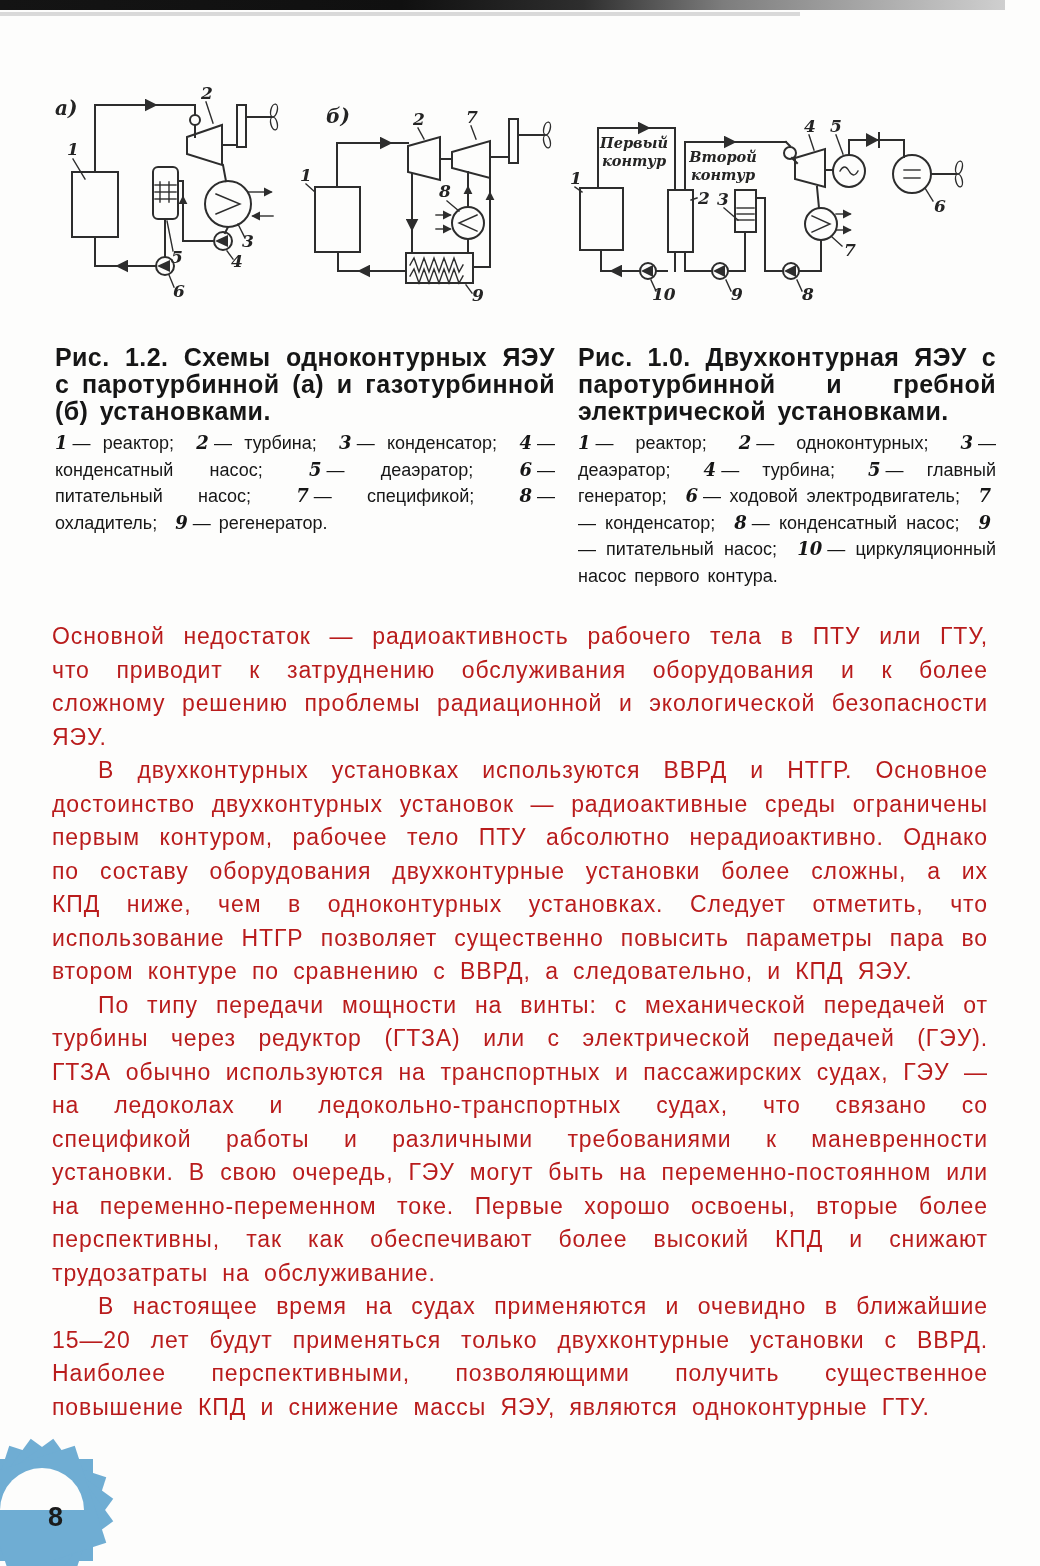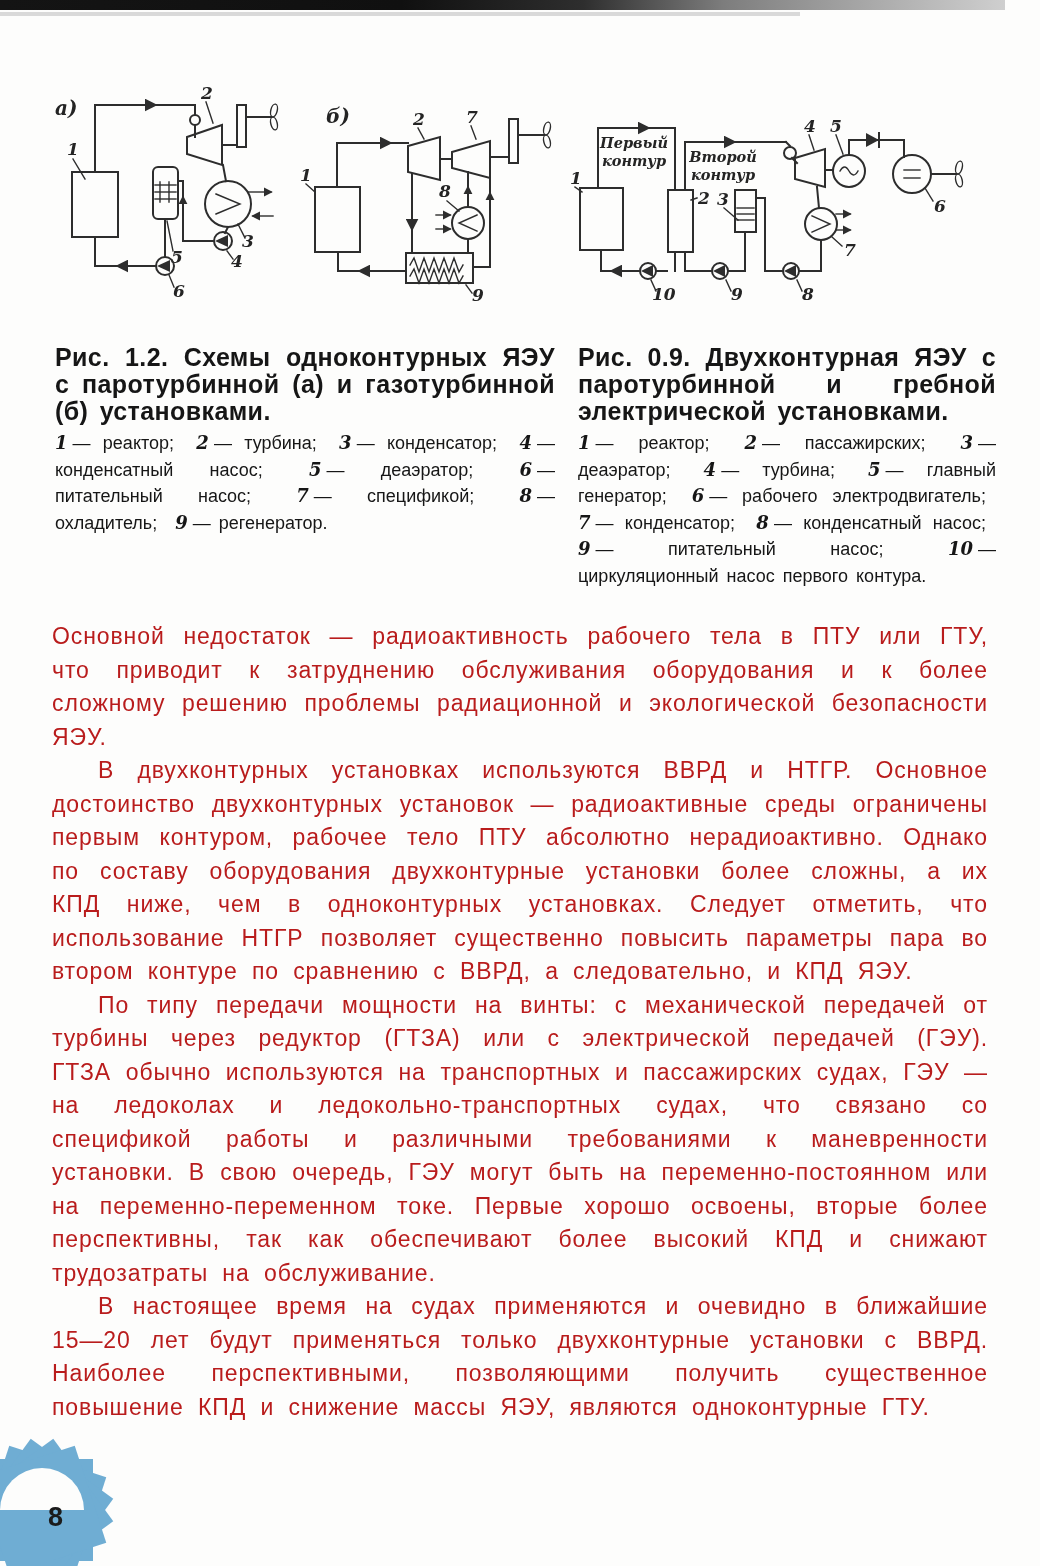--- a/index.html
+++ b/index.html
@@ -265,28 +265,28 @@
     <span><span class="ln">1</span><span class="lt">— реактор;</span></span>
     <span><span class="ln">2</span><span class="lt">— турбина;</span></span>
     <span><span class="ln">3</span><span class="lt">— конденсатор;</span></span>
     <span><span class="ln">4</span><span class="lt">— конденсатный насос;</span></span>
     <span><span class="ln">5</span><span class="lt">— деаэратор;</span></span>
     <span><span class="ln">6</span><span class="lt">— питательный насос;</span></span>
     <span><span class="ln">7</span><span class="lt">— спецификой;</span></span>
     <span><span class="ln">8</span><span class="lt">— охладитель;</span></span>
     <span><span class="ln">9</span><span class="lt">— регенератор.</span></span>
   </div>
-  <div class="cap cap-r">Рис. 0.9. Двухконтурная ЯЭУ с паротурбинной и гребной электрической установками.</div>
+  <div class="cap cap-r">Рис. 1.0. Двухконтурная ЯЭУ с паротурбинной и гребной электрической установками.</div>
   <div class="leg leg-r">
     <span><span class="ln">1</span><span class="lt">— реактор;</span></span>
-    <span><span class="ln">2</span><span class="lt">— пассажирских;</span></span>
+    <span><span class="ln">2</span><span class="lt">— одноконтурных;</span></span>
     <span><span class="ln">3</span><span class="lt">— деаэратор;</span></span>
     <span><span class="ln">4</span><span class="lt">— турбина;</span></span>
     <span><span class="ln">5</span><span class="lt">— главный генератор;</span></span>
-    <span><span class="ln">6</span><span class="lt">— рабочего электродвигатель;</span></span>
+    <span><span class="ln">6</span><span class="lt">— ходовой электродвигатель;</span></span>
     <span><span class="ln">7</span><span class="lt">— конденсатор;</span></span>
     <span><span class="ln">8</span><span class="lt">— конденсатный насос;</span></span>
     <span><span class="ln">9</span><span class="lt">— питательный насос;</span></span>
     <span><span class="ln">10</span><span class="lt">— циркуляционный насос первого контура.</span></span>
   </div>
 
   <div class="bodytext">
     <p>Основной недостаток — радиоактивность рабочего тела в ПТУ или ГТУ, что приводит к затруднению обслуживания оборудования и к более сложному решению проблемы радиационной и экологической безопасности ЯЭУ.</p>
     <p class="ind">В двухконтурных установках используются ВВРД и НТГР. Основное достоинство двухконтурных установок — радиоактивные среды ограничены первым контуром, рабочее тело ПТУ абсолютно нерадиоактивно. Однако по составу оборудования двухконтурные установки более сложны, а их КПД ниже, чем в одноконтурных установках. Следует отметить, что использование НТГР позволяет существенно повысить параметры пара во втором контуре по сравнению с ВВРД, а следовательно, и КПД ЯЭУ.</p>
     <p class="ind">По типу передачи мощности на винты: с механической передачей от турбины через редуктор (ГТЗА) или с электрической передачей (ГЭУ). ГТЗА обычно используются на транспортных и пассажирских судах, ГЭУ — на ледоколах и ледокольно-транспортных судах, что связано со спецификой работы и различными требованиями к маневренности установки. В свою очередь, ГЭУ могут быть на переменно-постоянном или на переменно-переменном токе. Первые хорошо освоены, вторые более перспективны, так как обеспечивают более высокий КПД и снижают трудозатраты на обслуживание.</p>

